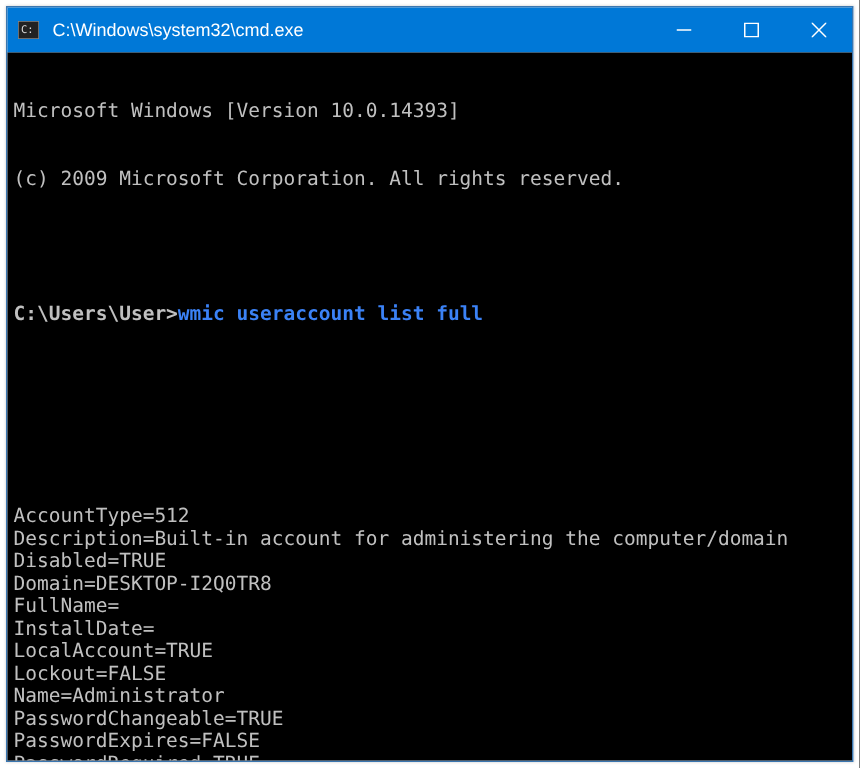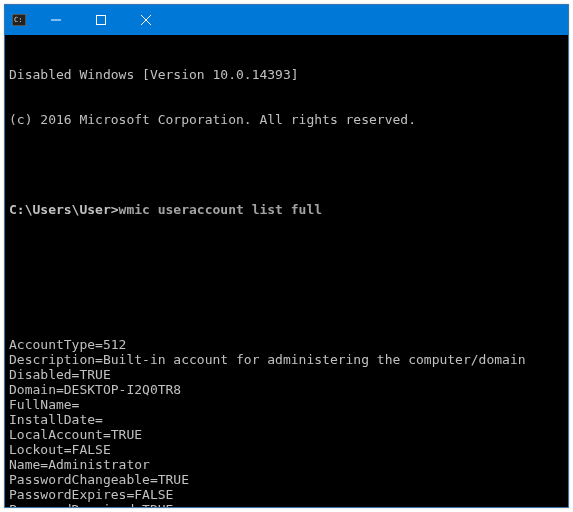--- a/index.html
+++ b/index.html
@@ -55,33 +55,34 @@
     color: #c0c0c0;
     font-family: Consolas, "Lucida Console", monospace;
     font-size: 13px;
     line-height: 15px;
     padding: 2px 4px 2px 4px;
     overflow: hidden;
     white-space: pre;
   }
   .terminal .line { height: 15px; }
   .prompt-line { display: flex; font-weight: bold; }
-  .prompt-line .cmd { color: #a3a3a3; }
+  .prompt-line .cmd { color: #3b82f6; }
 </style>
 </head>
 <body>
 
 <div class="window">
   <div class="titlebar">
     <div class="icon">
       <svg width="14" height="12" viewBox="0 0 14 12">
         <rect x="0" y="0" width="14" height="12" fill="#222" stroke="#888" stroke-width="1"></rect>
         <text x="2" y="8" font-size="7" fill="#ddd" font-family="monospace">C:</text>
       </svg>
     </div>
+    <div class="title">C:\Windows\system32\cmd.exe</div>
     <div class="win-controls">
       <div class="win-btn">
         <svg width="10" height="10" viewBox="0 0 10 10">
             <line x1="0" y1="5" x2="10" y2="5" stroke="#fff" stroke-width="1"></line>
           </svg>
       </div>
       <div class="win-btn">
         <svg width="10" height="10" viewBox="0 0 10 10">
             <rect x="0.5" y="0.5" width="9" height="9" fill="none" stroke="#fff" stroke-width="1"></rect>
           </svg>
@@ -89,21 +90,21 @@
       <div class="win-btn close">
         <svg width="10" height="10" viewBox="0 0 10 10">
           <line x1="0" y1="0" x2="10" y2="10" stroke="#fff" stroke-width="1"></line>
           <line x1="10" y1="0" x2="0" y2="10" stroke="#fff" stroke-width="1"></line>
         </svg>
       </div>
     </div>
   </div>
 
   <div class="terminal">
-    <div class="line">Disabled Windows [Version 10.0.14393]</div>
-    <div class="line">(c) 2016 Microsoft Corporation. All rights reserved.</div>
+    <div class="line">Microsoft Windows [Version 10.0.14393]</div>
+    <div class="line">(c) 2009 Microsoft Corporation. All rights reserved.</div>
     <div class="line">&nbsp;</div>
     <div class="line prompt-line"><span>C:\Users\User&gt;</span><span class="cmd">wmic useraccount list full</span></div>
     <div class="line">&nbsp;</div>
     <div class="line">&nbsp;</div>
     <div id="accounts-block"><div class="line">AccountType=512</div><div class="line">Description=Built-in account for administering the computer/domain</div><div class="line">Disabled=TRUE</div><div class="line">Domain=DESKTOP-I2Q0TR8</div><div class="line">FullName=</div><div class="line">InstallDate=</div><div class="line">LocalAccount=TRUE</div><div class="line">Lockout=FALSE</div><div class="line">Name=Administrator</div><div class="line">PasswordChangeable=TRUE</div><div class="line">PasswordExpires=FALSE</div><div class="line">PasswordRequired=TRUE</div></div>
   </div>
 </div>
 
 </body></html>

